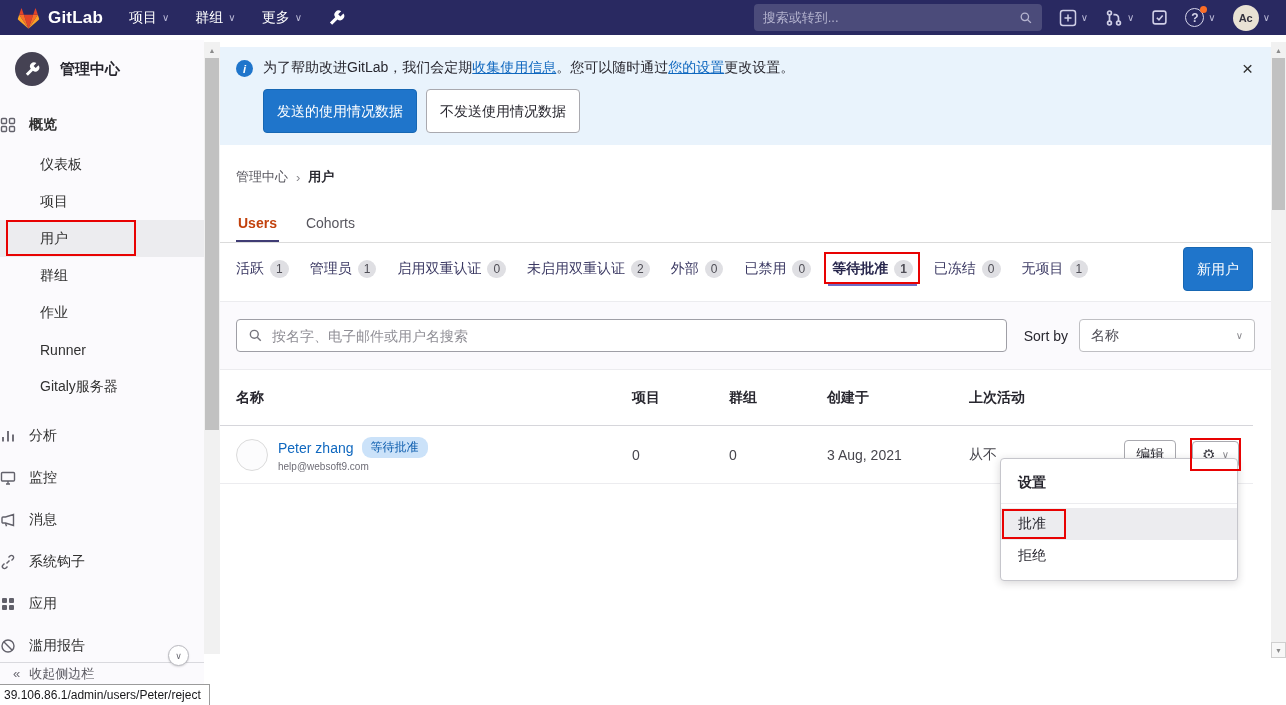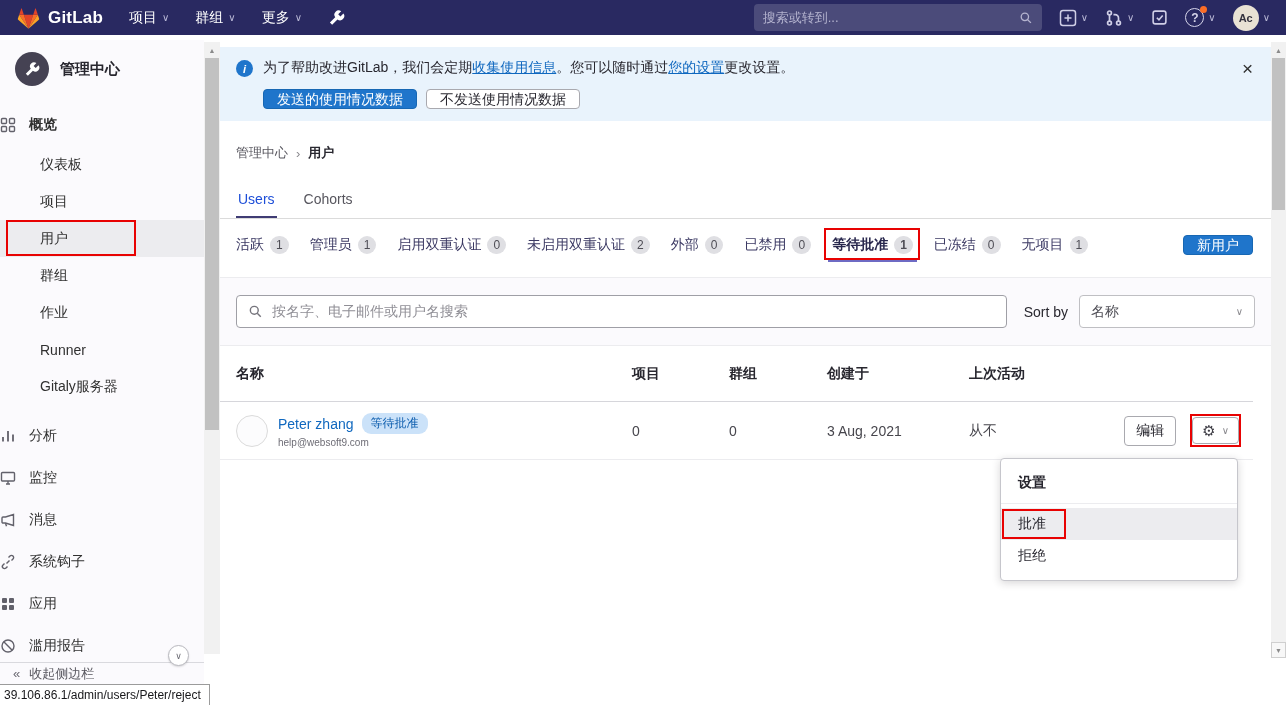--- a/index.html
+++ b/index.html
@@ -49,43 +49,43 @@
 
   
   .main{position:absolute;left:220px;top:40px;right:15px;bottom:0;background:#fff;overflow:hidden}
   .banner{margin-top:7px;background:#e9f3fc;padding:12px 16px 10px}
   .banner-row{display:flex;align-items:flex-start;gap:10px}
   .info-icon{width:17px;height:17px;border-radius:50%;background:#1f75cb;color:#fff;font-size:11px;font-weight:700;font-style:italic;display:flex;align-items:center;justify-content:center;flex:none;margin-top:1px}
   .banner-text{flex:1;font-size:14px;color:#28272f}
   .banner-text a{color:#1068bf;text-decoration:underline;cursor:pointer}
   .banner-close{background:none;border:0;font-size:19px;color:#303030;cursor:pointer;line-height:1;padding:0 2px;font-family:inherit}
   .banner-actions{margin:11px 0 2px 27px;display:flex;gap:9px}
-  .btn{font-family:inherit;font-size:14px;border-radius:4px;padding:0 13px;cursor:pointer;line-height:1.3}
+  .btn{font-family:inherit;font-size:14px;border-radius:4px;padding:12px 13px;cursor:pointer;line-height:1.3}
   .btn-primary{background:#1f75cb;border:1px solid #1767b3;color:#fff}
   .btn-secondary{background:#fff;border:1px solid #a9a9af;color:#28272f}
 
   .breadcrumb{margin:23px 16px 0;display:flex;align-items:center;gap:8px;font-size:13px;color:#57565e}
   .crumb{cursor:pointer}
   .crumb-current{color:#28272f;font-weight:600;cursor:pointer}
   .bc-sep{color:#89888d}
 
   .tabs{margin-top:19px;padding:0 16px;border-bottom:1px solid #dbdbdb;display:flex;gap:25px}
   .tab{padding:10px 2px 9px;font-size:14px;color:#57565e;cursor:pointer;border-bottom:2px solid transparent}
-  .tab.active{color:#1d4ed8;font-weight:400;border-bottom-color:#3f3c74}
+  .tab.active{color:#c2410c;font-weight:700;border-bottom-color:#3f3c74}
 
   .filters{margin:9px 18px 0 16px;display:flex;align-items:center;gap:21px;height:34px}
   .filter{display:flex;align-items:center;gap:6px;font-size:14px;color:#3b3963;cursor:pointer;position:relative;white-space:nowrap}
   .pill{background:#dfdfe3;color:#4f4e56;font-size:12px;height:18px;min-width:18px;padding:0 6px;border-radius:9px;display:flex;align-items:center;justify-content:center}
   .filter.active{font-weight:700;color:#28274d}
   .filter.active::after{content:"";position:absolute;left:-4px;right:-4px;bottom:-8px;height:2px;background:#6e6bc4}
   .btn-new-user{margin-left:auto}
 
   .search-panel{margin-top:15px;background:#fbfafd;border-top:1px solid #ececef;border-bottom:1px solid #ececef;padding:17px 16px;display:flex;align-items:center}
   .search-box{flex:1;height:33px;background:#fff;border:1px solid #9f9fa6;border-radius:4px;display:flex;align-items:center;gap:9px;padding:0 11px;margin-right:17px}
-  .search-box input{flex:1;border:0;outline:0;font-size:14px;font-family:Liberation Serif, serif;color:#15803d;background:transparent}
+  .search-box input{flex:1;border:0;outline:0;font-size:14px;font-family:Liberation Sans, sans-serif;color:#15803d;background:transparent}
   .search-box input::placeholder{color:#8f8e95}
   .sort-label{font-size:14px;color:#28272f;margin-right:11px;white-space:nowrap}
   .sort-dd{width:176px;height:33px;background:#fff;border:1px solid #bfbfc3;border-radius:4px;display:flex;align-items:center;justify-content:space-between;padding:0 11px;font-size:14px;color:#4f4e56;cursor:pointer}
   .chev-gray{color:#89888d;font-size:10px}
 
   .table{margin-right:18px}
   .thead,.trow{display:grid;grid-template-columns:396px 97px 98px 142px 151px 1fr;align-items:center}
   .thead{height:56px;border-bottom:1px solid #d6d6db;font-weight:700;font-size:14px;color:#28272f}
   .thead>div{padding-left:16px}
   .trow{height:58px;border-bottom:1px solid #ececef;font-size:14px;color:#47464d}

